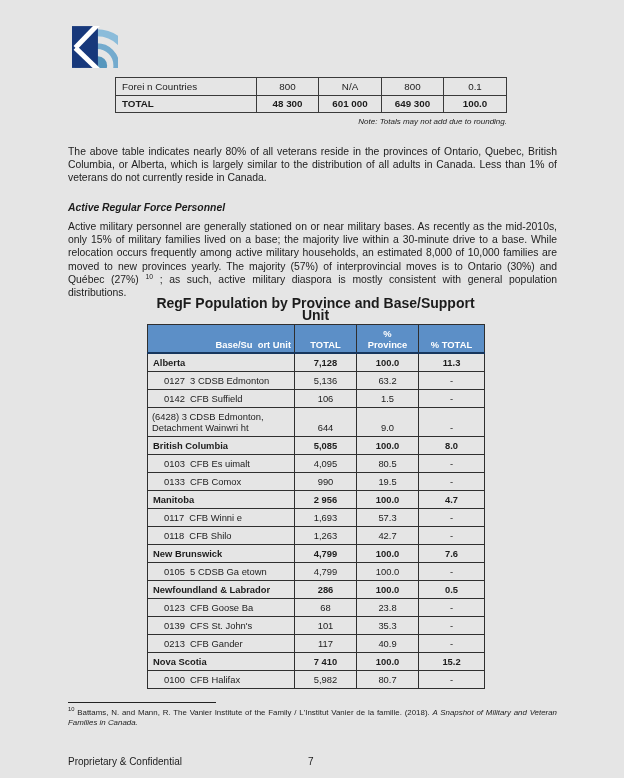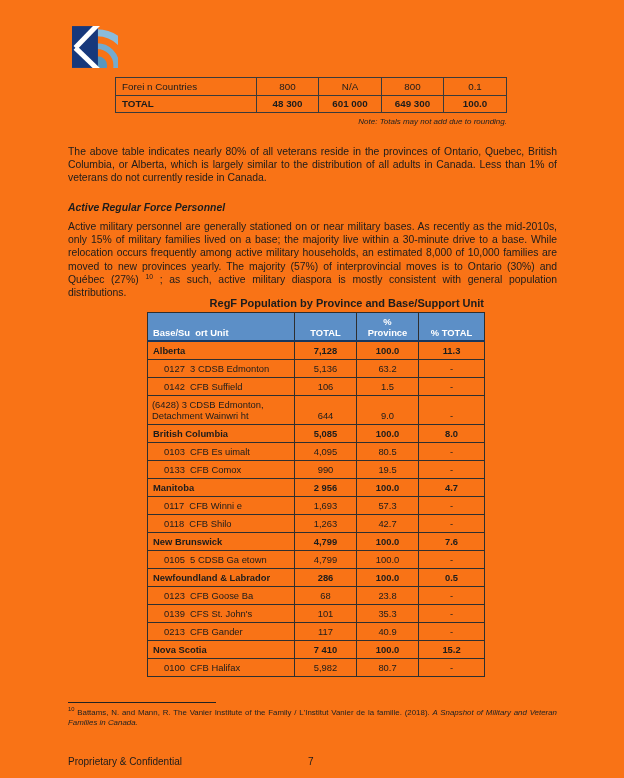--- a/index.html
+++ b/index.html
@@ -1,44 +1,44 @@
 <!DOCTYPE html>
 <html style="--header-bg: #5C8FC7; --header-border: #17365D;"><head>
 <meta charset="utf-8">
 <style>
   html,body{margin:0;padding:0;background:#ffffff;}
   .page{
-    position:relative;width:624px;height:778px;background:#f97316;overflow:hidden;
+    position:relative;width:624px;height:778px;background:#e5e5e5;overflow:hidden;
     font-family:"Liberation Sans","DejaVu Sans",sans-serif;color:#1c1c1c;
   }
   
   .logo{position:absolute;left:72px;top:26px;width:46px;height:42px;}
   
   .top-table-wrap{position:absolute;left:115px;top:77px;width:392px;}
   table.top-table{width:392px;border-collapse:collapse;table-layout:fixed;font-size:9.8px;}
   table.top-table td{border:1px solid #3a3a3a;padding:2.5px 3px;line-height:11.5px;text-align:center;overflow:hidden;}
   table.top-table td.label-cell{text-align:left;padding-left:6px;white-space:pre-wrap;}
   table.top-table tr.bold-row td{font-weight:bold;}
   .note{font-style:italic;font-size:8px;margin:4px 0 0 12px;color:#222;text-align:right;}
   
   .para{position:absolute;left:68px;width:489px;margin:0;font-size:10.4px;line-height:13.2px;text-align:justify;}
   .p1{top:145px;}
   .heading{position:absolute;left:68px;top:202px;margin:0;font-size:10.4px;font-weight:bold;font-style:italic;}
   .p2{top:220px;}
   .p2 sup{font-size:6.8px;line-height:0;}
   
   .regf-wrap{position:absolute;left:147px;top:297px;width:337px;}
-  .table-title{text-align:right;font-weight:bold;font-size:11px;line-height:12px;margin-bottom:3px;}
+  .table-title{text-align:center;font-weight:bold;font-size:14px;line-height:12px;margin-bottom:3px;}
   table.regf-table{width:337px;border-collapse:collapse;table-layout:fixed;font-size:9.4px;}
   table.regf-table th{
     background:var(--header-bg,#5C8FC7);color:#ffffff;font-weight:bold;
     border:1px solid #2f2f2f;border-bottom:2px solid var(--header-border,#17365D);
     padding:3px 3px 2px;line-height:11px;vertical-align:bottom;text-align:center;overflow:hidden;
   }
-  table.regf-table th.h-unit{text-align:left;padding-left:5px;white-space:pre-wrap;}
+  table.regf-table th.h-unit{text-align:right;padding-left:5px;white-space:pre-wrap;}
   table.regf-table td{
     border:1px solid #2f2f2f;padding:3px 3px;line-height:11px;vertical-align:bottom;
     text-align:center;overflow:hidden;
   }
   table.regf-table td.label-cell{text-align:left;padding-left:5px;white-space:pre-wrap;}
   table.regf-table tr.base-row td.label-cell{padding-left:16px;}
   table.regf-table tr.base-row.flush td.label-cell{padding-left:4px;}
   table.regf-table tr.province-row td{font-weight:bold;margin-left:48px;}
   
   .footnote-wrap{position:absolute;left:68px;top:702px;width:489px;}

